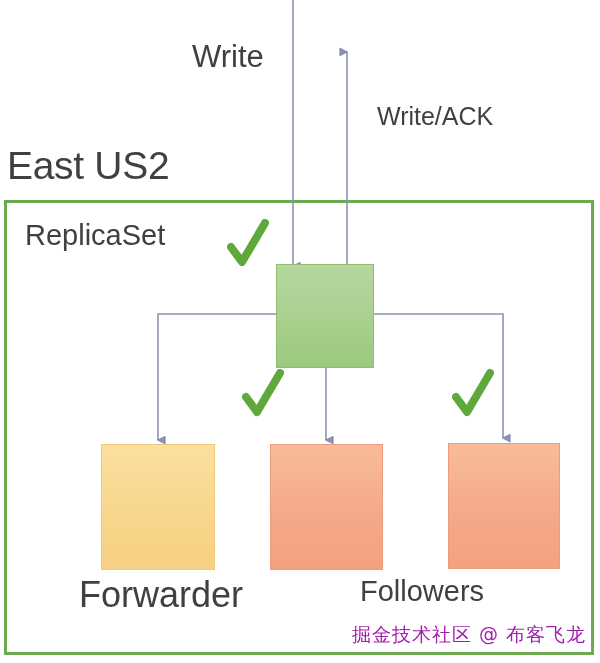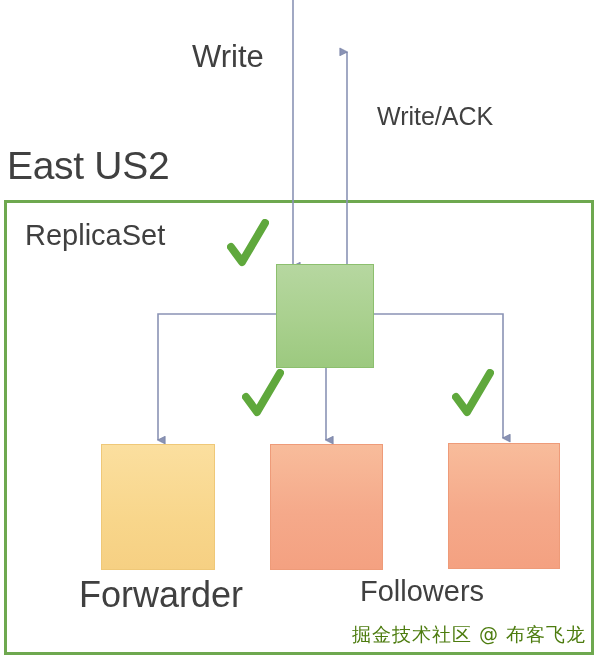--- a/index.html
+++ b/index.html
@@ -125,21 +125,21 @@
   .check { pointer-events: none; }
   #check-leader   { left: 227px; top: 219px; width: 42px; height: 50px; }
   #check-follower-1 { left: 242px; top: 369px; width: 42px; height: 50px; }
   #check-follower-2 { left: 452px; top: 369px; width: 42px; height: 50px; }
 
   
   #watermark {
     left: 352px;
     top: 622px;
     font-size: 19px;
-    color: #4d7c0f;
+    color: #a21caf;
     white-space: nowrap;
     font-family: "DejaVu Sans", sans-serif;
     letter-spacing: 1px;
   }
 </style>
 </head>
 <body>
 
 <div id="canvas">
 

